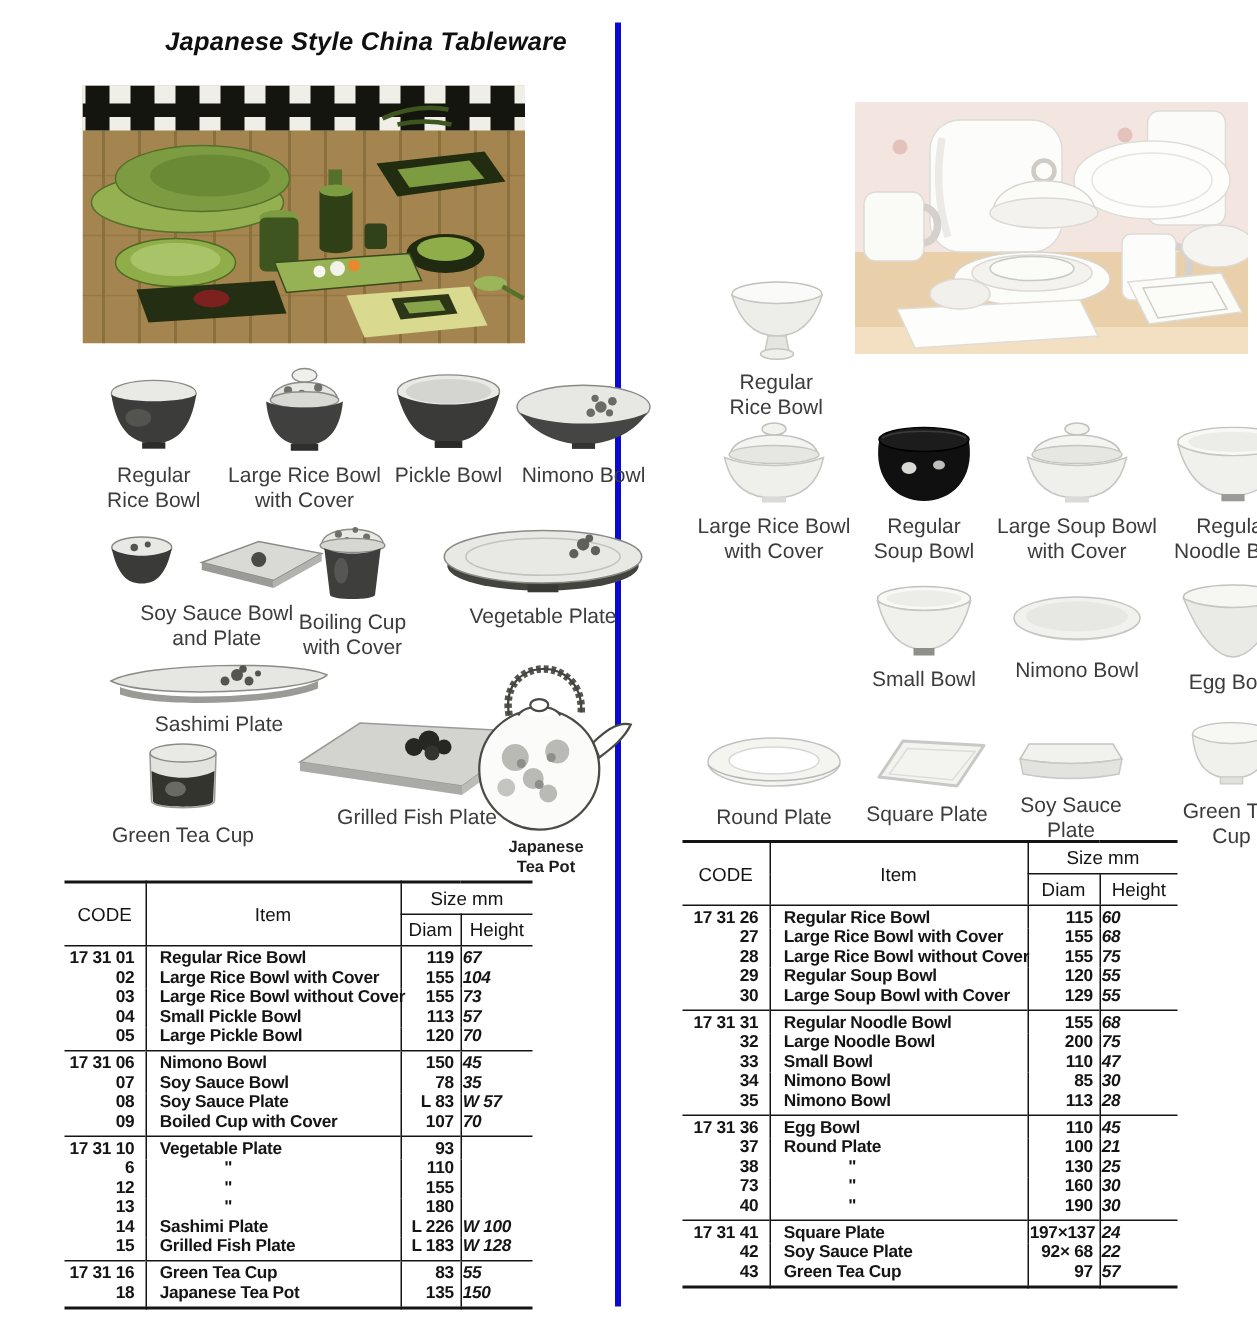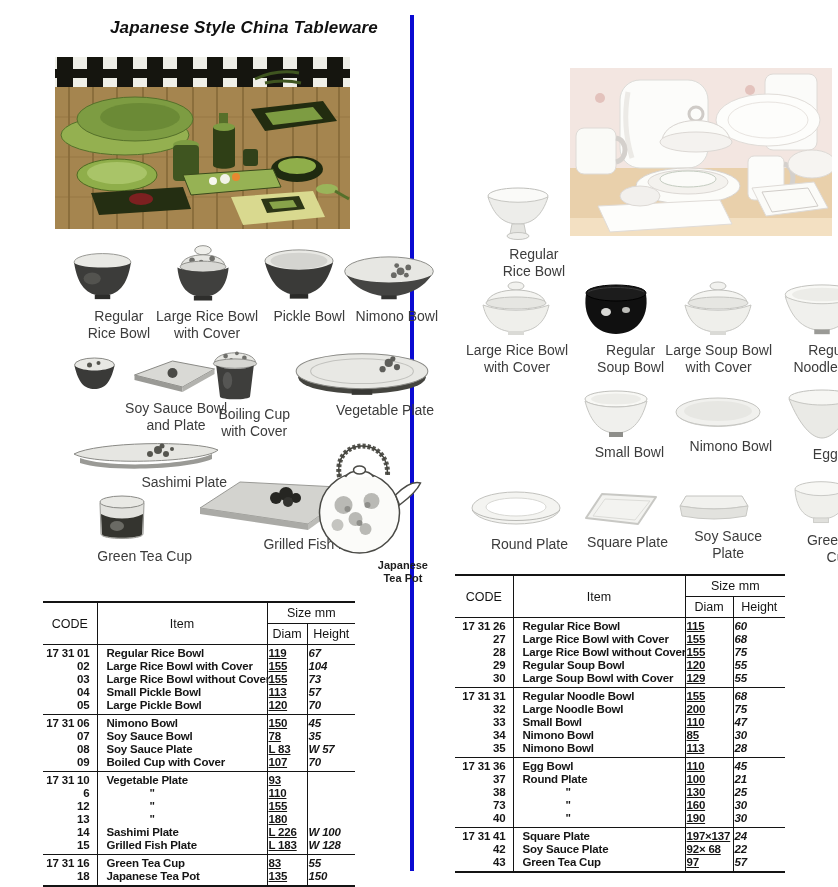--- a/index.html
+++ b/index.html
@@ -5,37 +5,37 @@
   html,body{margin:0;padding:0;background:#fff;}
   .page{position:relative;width:838px;height:887px;background:#fff;overflow:hidden;
         font-family:"Liberation Sans",sans-serif;color:#151515;}
   .divider{position:absolute;left:410px;top:15px;width:4px;height:856px;}
   .title{position:absolute;margin:0;font-style:italic;font-weight:bold;font-size:17px;
          letter-spacing:.2px;color:#101010;text-align:center;white-space:nowrap;}
   .title.left-t{left:0;width:488px;top:18px;}
   .title.right-t{left:432px;width:370px;top:26px;}
   .photo{position:absolute;}
   .photo svg{display:block;width:100%;height:100%;}
-  .pcell{position:absolute;display:flex;flex-direction:column;align-items:flex-end;}
+  .pcell{position:absolute;display:flex;flex-direction:column;align-items:center;}
   .pimg{width:100%;display:flex;align-items:flex-end;justify-content:center;}
   .pimg svg{width:100%;height:100%;}
   .plabel{margin-top:2px;font-size:14px;line-height:1.18;color:#3c3c3c;text-align:center;
           white-space:pre-line;}
   .plabel.small{font-size:11px;font-weight:bold;color:#1d1d1d;}
   table.ct{position:absolute;border-collapse:collapse;table-layout:fixed;
-           border-top:2px solid #141414;border-bottom:2px solid #141414;margin-top:14px;}
+           border-top:2px solid #141414;border-bottom:2px solid #141414;}
   .ct th{font-weight:normal;font-size:12.5px;padding:3px 0;color:#141414;text-align:center;}
   .ct thead th{border-bottom:1.5px solid #141414;}
   .ct th.vl, .ct td.vl{border-left:1.5px solid #141414;}
   .ct td{font-weight:bold;font-size:11.5px;line-height:13px;white-space:nowrap;
          letter-spacing:-0.2px;padding-top:0;padding-bottom:0;}
   .ct td.code{text-align:right;padding-right:7px;}
   .ct td.item{text-align:left;padding-left:9px;}
   .ct td.item.ditto{padding-left:52px;}
-  .ct td.diam{padding-right:4px;text-decoration:underline;}
+  .ct td.diam{text-align:right;padding-right:4px;}
   .ct td.height{text-align:left;padding-right:9px;font-style:italic;}
   .ct tr.group-start td{border-top:1.5px solid #141414;}
   .ct tr.gfirst td{padding-top:2px;}
   .ct tr.glast td{padding-bottom:2px;}
 </style>
 </head>
 <body>
 
 <div class="page">
   <div class="divider" id="divider" style="background: rgb(10, 10, 210);"></div>

